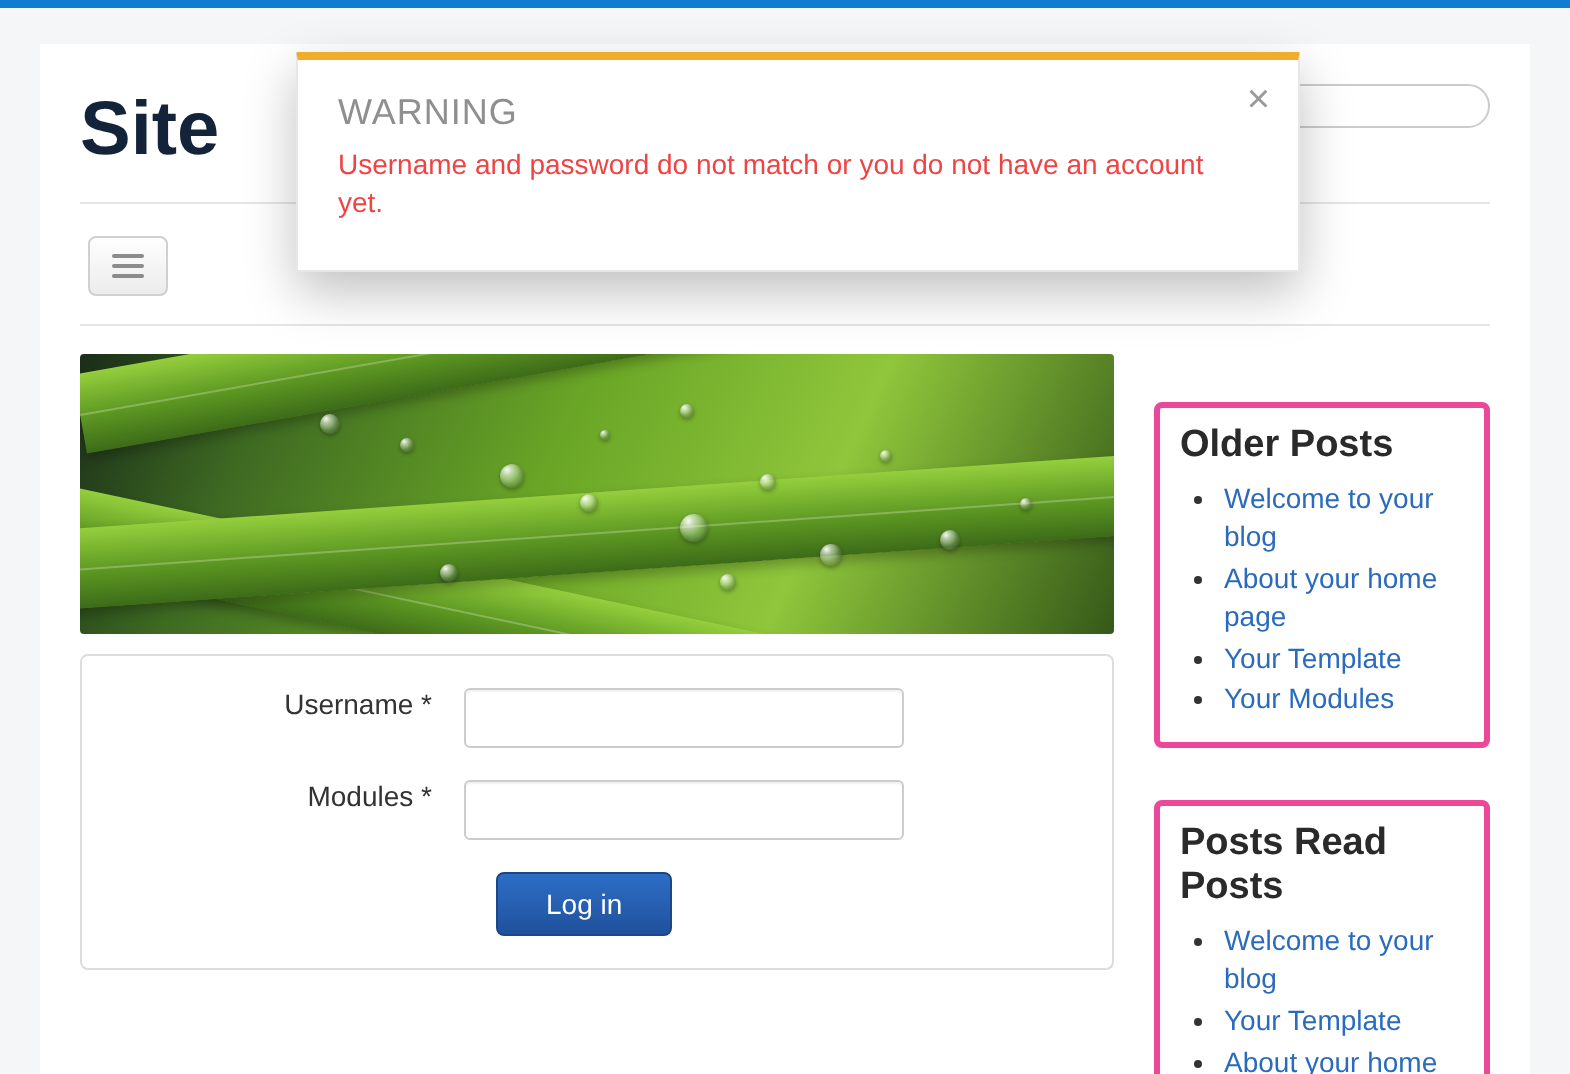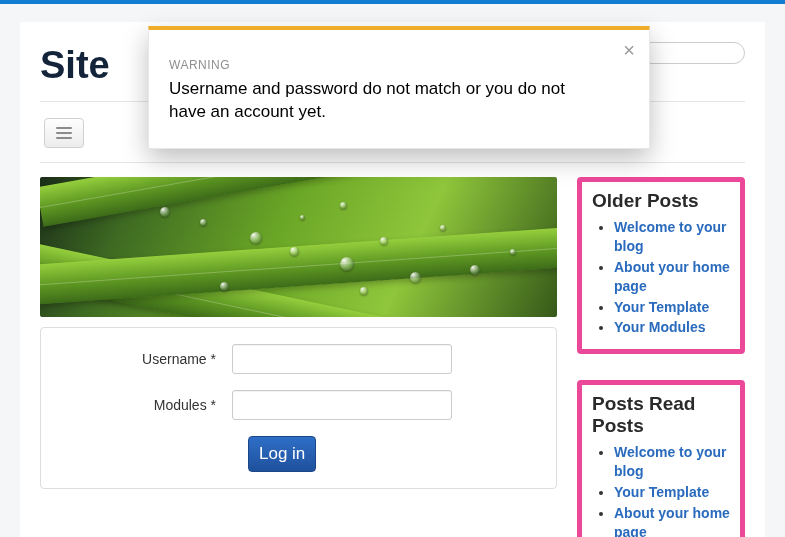--- a/index.html
+++ b/index.html
@@ -106,21 +106,20 @@
     background: radial-gradient(circle at 30% 25%, rgba(255,255,255,0.95) 0%, rgba(255,255,255,0.6) 20%, rgba(200,230,200,0.25) 55%, rgba(120,160,120,0.15) 100%);
     box-shadow: inset -1px -1px 2px rgba(0,0,0,0.25), 0 1px 2px rgba(0,0,0,0.3);
   }
   .login-panel {
     border: 1px solid #ddd;
     border-radius: 4px;
     padding: 16px;
   }
   .form-row {
     display: flex;
-    align-items: center;
     margin-bottom: 16px;
   }
   .form-row .lbl {
     width: 175px;
     text-align: right;
     padding-right: 16px;
     color: #333;
   }
   .form-row .ctrl {
     flex: 1;
@@ -136,41 +135,41 @@
   }
   .checkbox {
     width: 14px; height: 14px;
   }
   .btn-primary {
     background: #2259a7;
     background: linear-gradient(#2e6ec7,#1f519c);
     color: #fff;
     border: 1px solid #1b4687;
     border-radius: 4px;
-    padding: 7px 10px;
-    font-size: 17px;
+    padding: 7px 24px;
+    font-size: 14px;
     cursor: pointer;
   }
   .btn-row { padding-left: 191px; }
   .side-box {
-    border: 5px solid #ec4899;
+    border: 3px solid #ec4899;
     border-radius: 4px;
     padding: 8px 10px 10px 10px;
     margin-bottom: 26px;
+    margin-top: 24px;
   }
   .side-box h3 {
     font-size: 19px;
     font-weight: 700;
     color: #2a2a2a;
     margin-bottom: 6px;
   }
   .side-box ul {
     list-style: disc;
     padding-left: 22px;
-    font-weight: bold;
   }
   .side-box li {
     margin: 2px 0;
     line-height: 1.35;
   }
   .side-box a {
     color: #2a6bbd;
     text-decoration: none;
   }
   
@@ -190,28 +189,27 @@
     position: absolute;
     top: 10px;
     right: 14px;
     color: #9a9a9a;
     font-size: 20px;
     line-height: 1;
     cursor: pointer;
   }
   .modal .title {
     color: #8f8f8f;
-    font-size: 12px;
+    font-size: 18px;
     letter-spacing: 0.5px;
     margin-bottom: 6px;
-    margin-top: 12px;
   }
   .modal .msg {
-    color: #000000;
-    font-size: 17px;
+    color: #ef4444;
+    font-size: 14px;
     line-height: 1.35;
   }
   .stage { position: relative; width: 785px; height: 537px; overflow: hidden; }
 </style>
 </head>
 <body>
 
 <div class="stage">
   <div class="topbar"></div>
 

